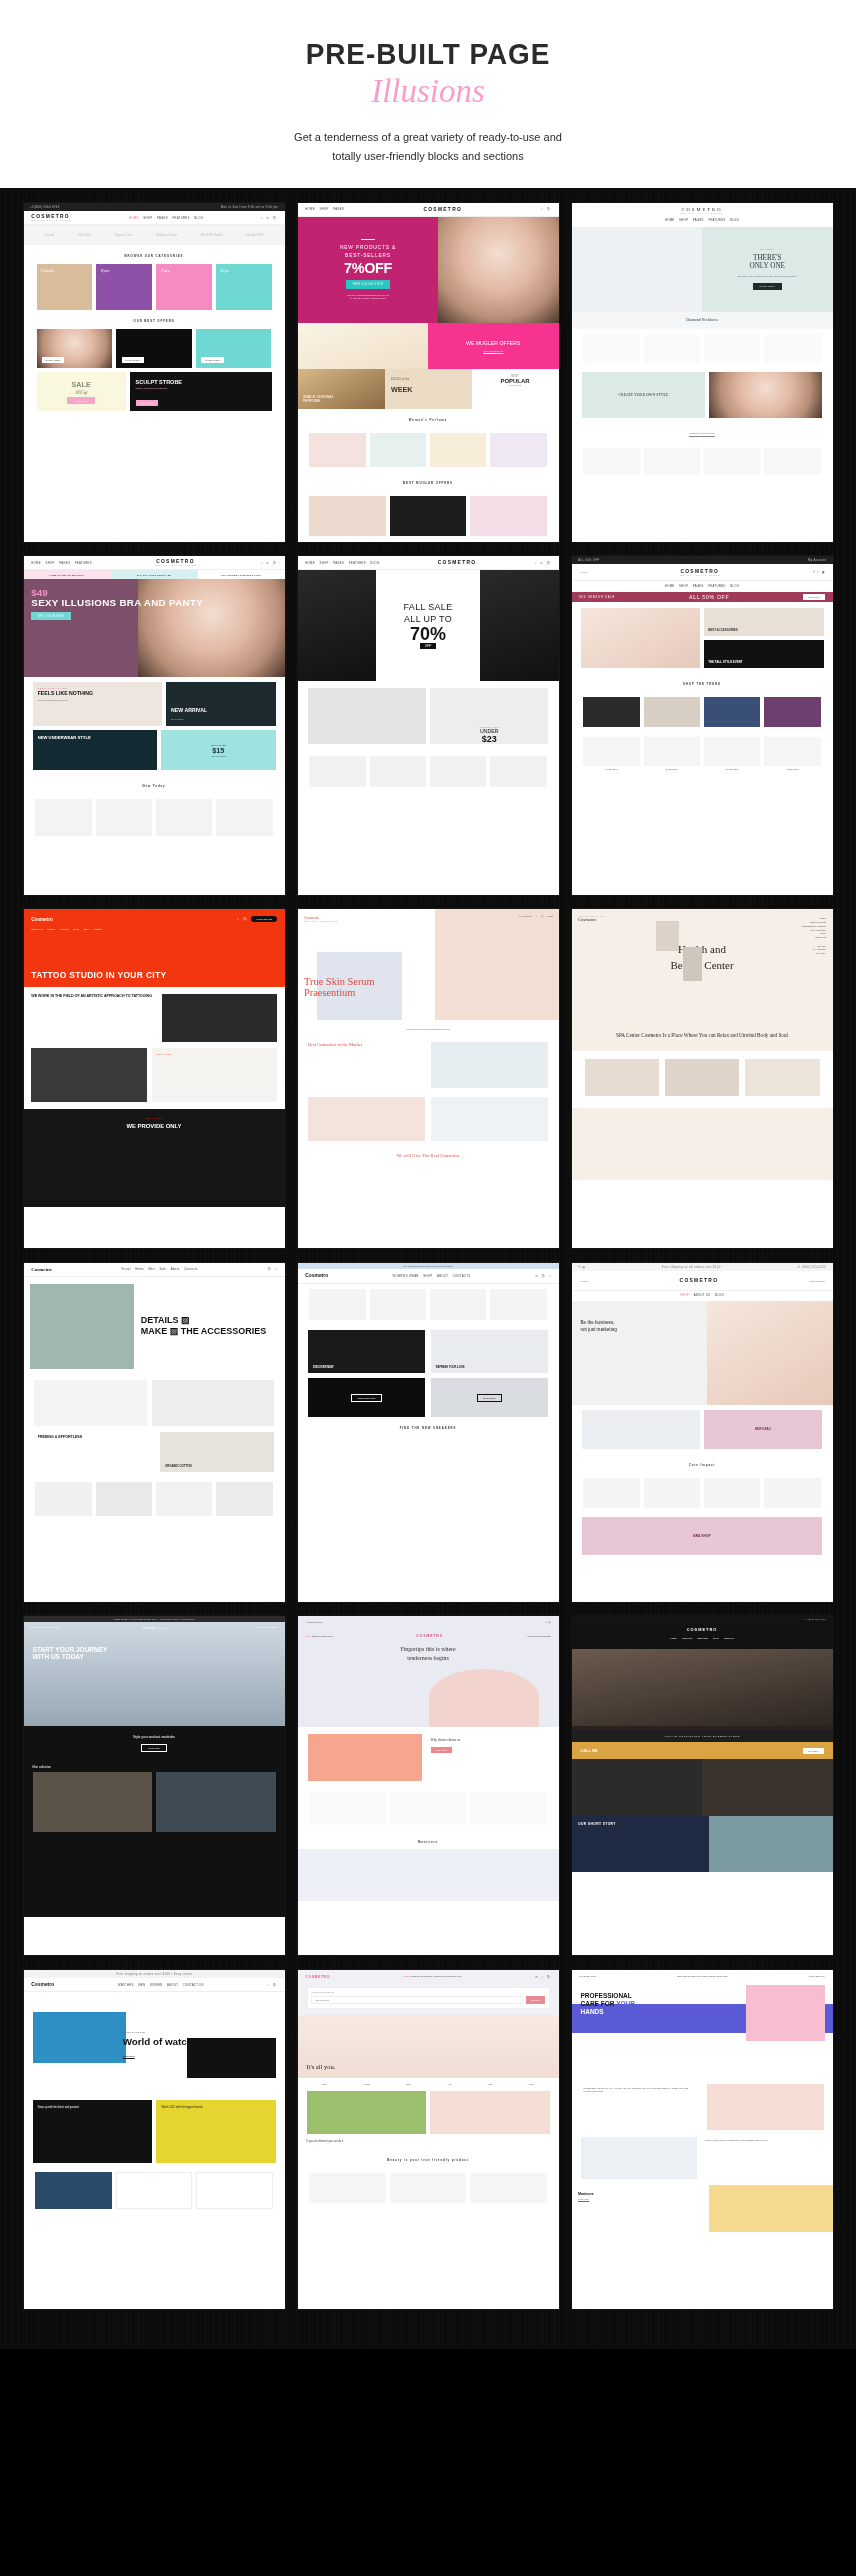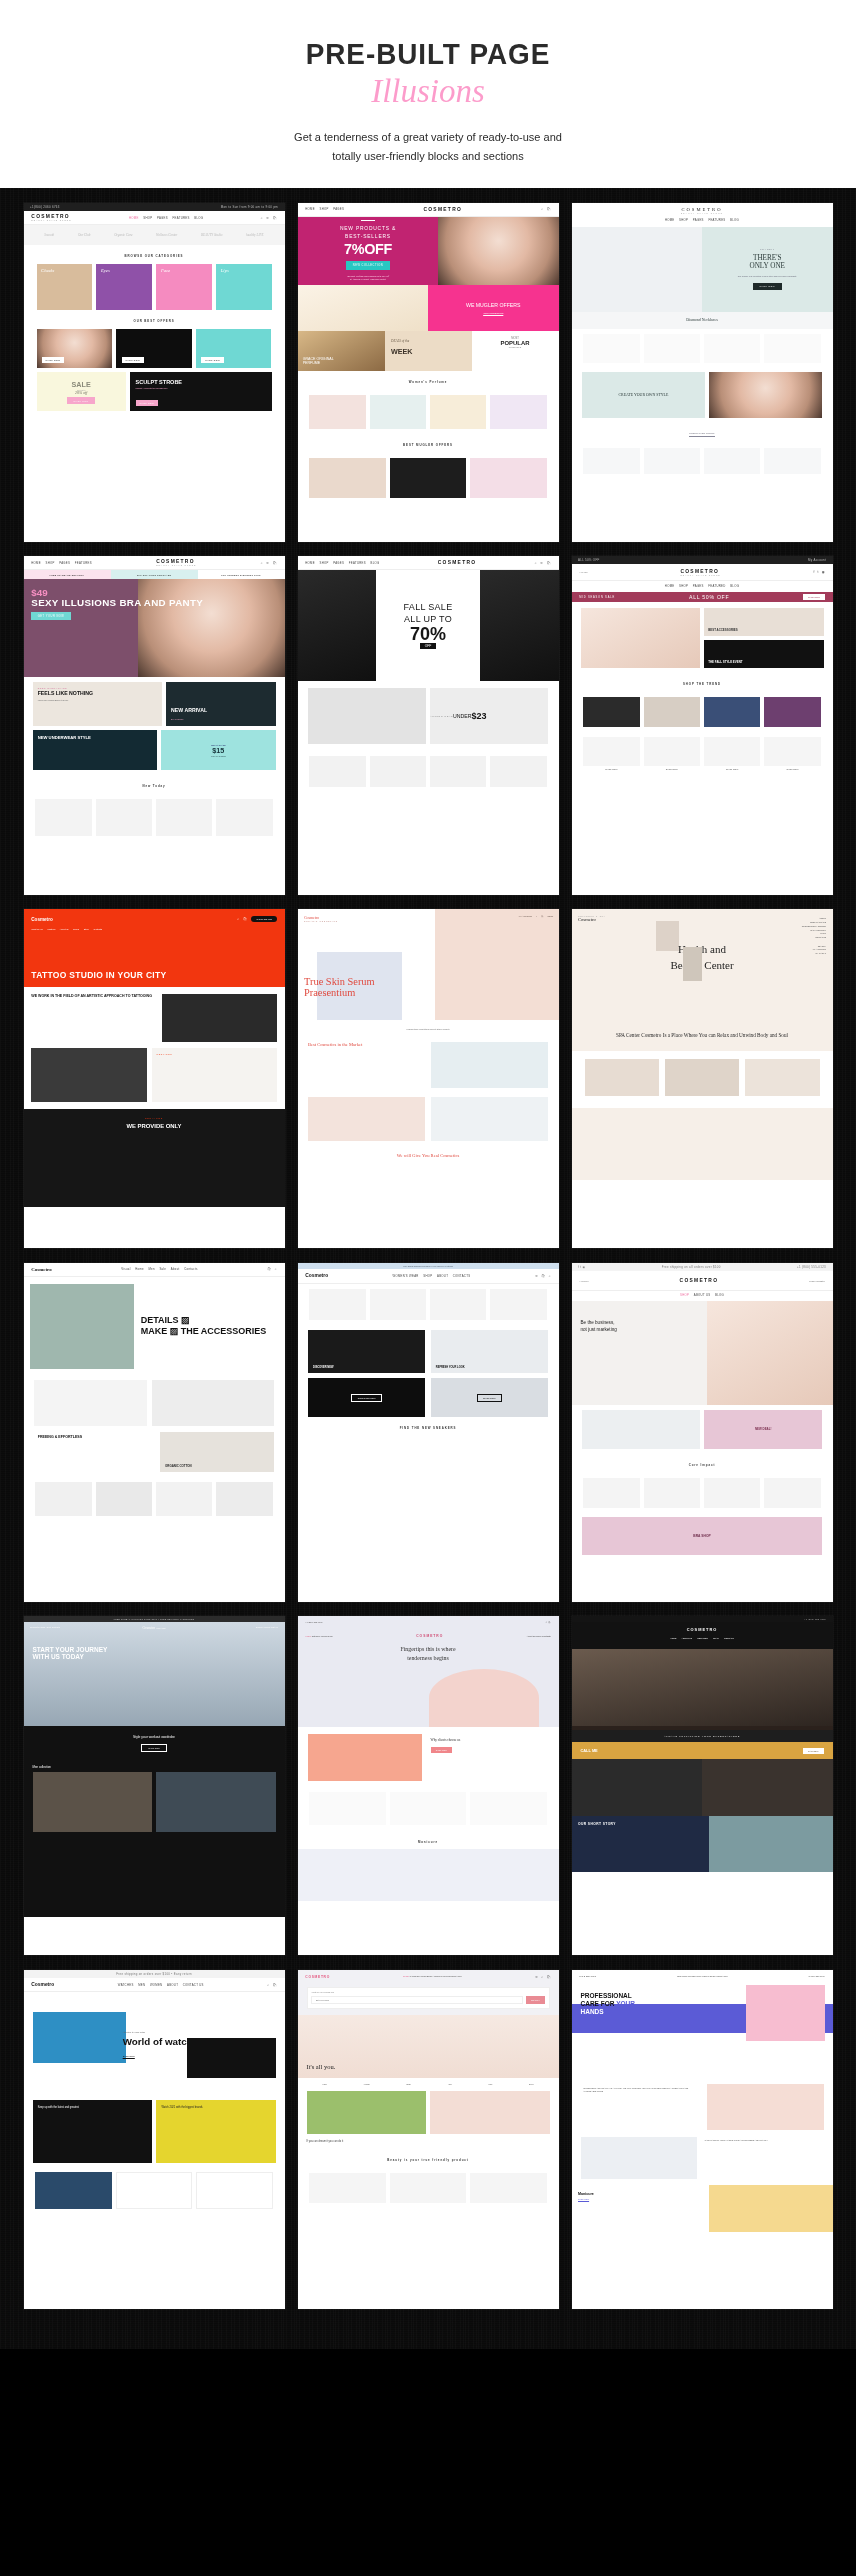--- a/index.html
+++ b/index.html
@@ -143,21 +143,21 @@
   .t1-hero .ph { position:absolute; right:0; top:0; width:52%; height:100%; }
   .t1-copy { position:absolute; left:11.7px; top:19.6px; }
   .t1-copy .l1 { font-size:7.8px; color:#fff; letter-spacing:0.7px;}
   .t1-copy .l1 em { color:#f7a6cb; font-style:normal;}
   .t1-copy .l2 { font-size:13px; color:#fff; letter-spacing:0.7px; line-height:1;}
   .t1-copy .l3 { font-family:"Liberation Serif",serif; font-style:italic; color:#fff; font-size:5.9px;}
   .t1-copy .l4 { font-size:13px; color:#f7a6cb; letter-spacing:0.7px; line-height:1;}
   .t1-copy .cta { margin-top:5.2px; background:#5ed4ce; color:#fff; }
 
   
-  .t2-hero{height:68px;background:#c12371;position:relative;display:flex;}
+  .t2-hero{height:106px;background:#c12371;position:relative;display:flex;}
   .t2-left{flex:1;display:flex;flex-direction:column;align-items:center;justify-content:center;}
   .t2-right{width:46%;}
   .t2-left .s1{color:#fff;font-size:4.9px;letter-spacing:0.8px;text-align:center;line-height:1.6;}
   .t2-left .s2{color:#fff;font-size:14.4px;font-weight:700;letter-spacing:-0.3px;}
   .t2-left .cta{background:#28c7c2;color:#fff;margin-top:4.6px;}
   .t2-left .s3{color:#ffd6ea;font-family:"Liberation Serif",serif;font-style:italic;font-size:2.3px;margin-top:5.2px;text-align:center;line-height:1.6;}
   .t2-tiles{display:flex;height:46px;}
   .t2-tiles .a{flex:1;background:linear-gradient(160deg,#fbf3e6,#efe0c8);}
   .t2-tiles .b{flex:1;background:#f6338f;display:flex;align-items:center;justify-content:center;flex-direction:column;}
   .t2-tiles .b span{color:#fff;font-size:5.2px;line-height:1.25;text-align:center;}
@@ -587,21 +587,21 @@
         <div class="pl ph-dark"></div>
         <div class="mid">
           <div class="a"><span>FALL SALE</span><br><span>ALL UP TO</span></div>
           <div class="b">70%</div>
           <div style="display:inline-block;background:#111;color:#fff;font-size:3.3px;padding:1.3px 5.2px">OFF</div>
         </div>
         <div class="pr2 ph-dark"></div>
       </div>
       <div style="display:flex;gap:4.6px;padding:6.5px 10.4px">
         <div style="flex:1;height:56px;background:#e3e3e3"></div>
-        <div style="flex:1;height:56px;background:#ededed;display:flex;flex-direction:row;align-items:center;justify-content:flex-start">
+        <div style="flex:1;height:56px;background:#ededed;display:flex;flex-direction:column;align-items:center;justify-content:flex-end">
           <span style="font-size:2px;letter-spacing:0.7px;color:#777">AUTUMN WEAR</span>
           <span style="font-size:5.2px;color:#111">UNDER</span>
           <span style="font-size:9px;font-weight:700;color:#111">$23</span>
         </div>
       </div>
       <div class="prod-row">
         <div class="prod">
               <div class="ph" style="height:31px;background:#f2f2f2"></div>
             </div>
         <div class="prod">

